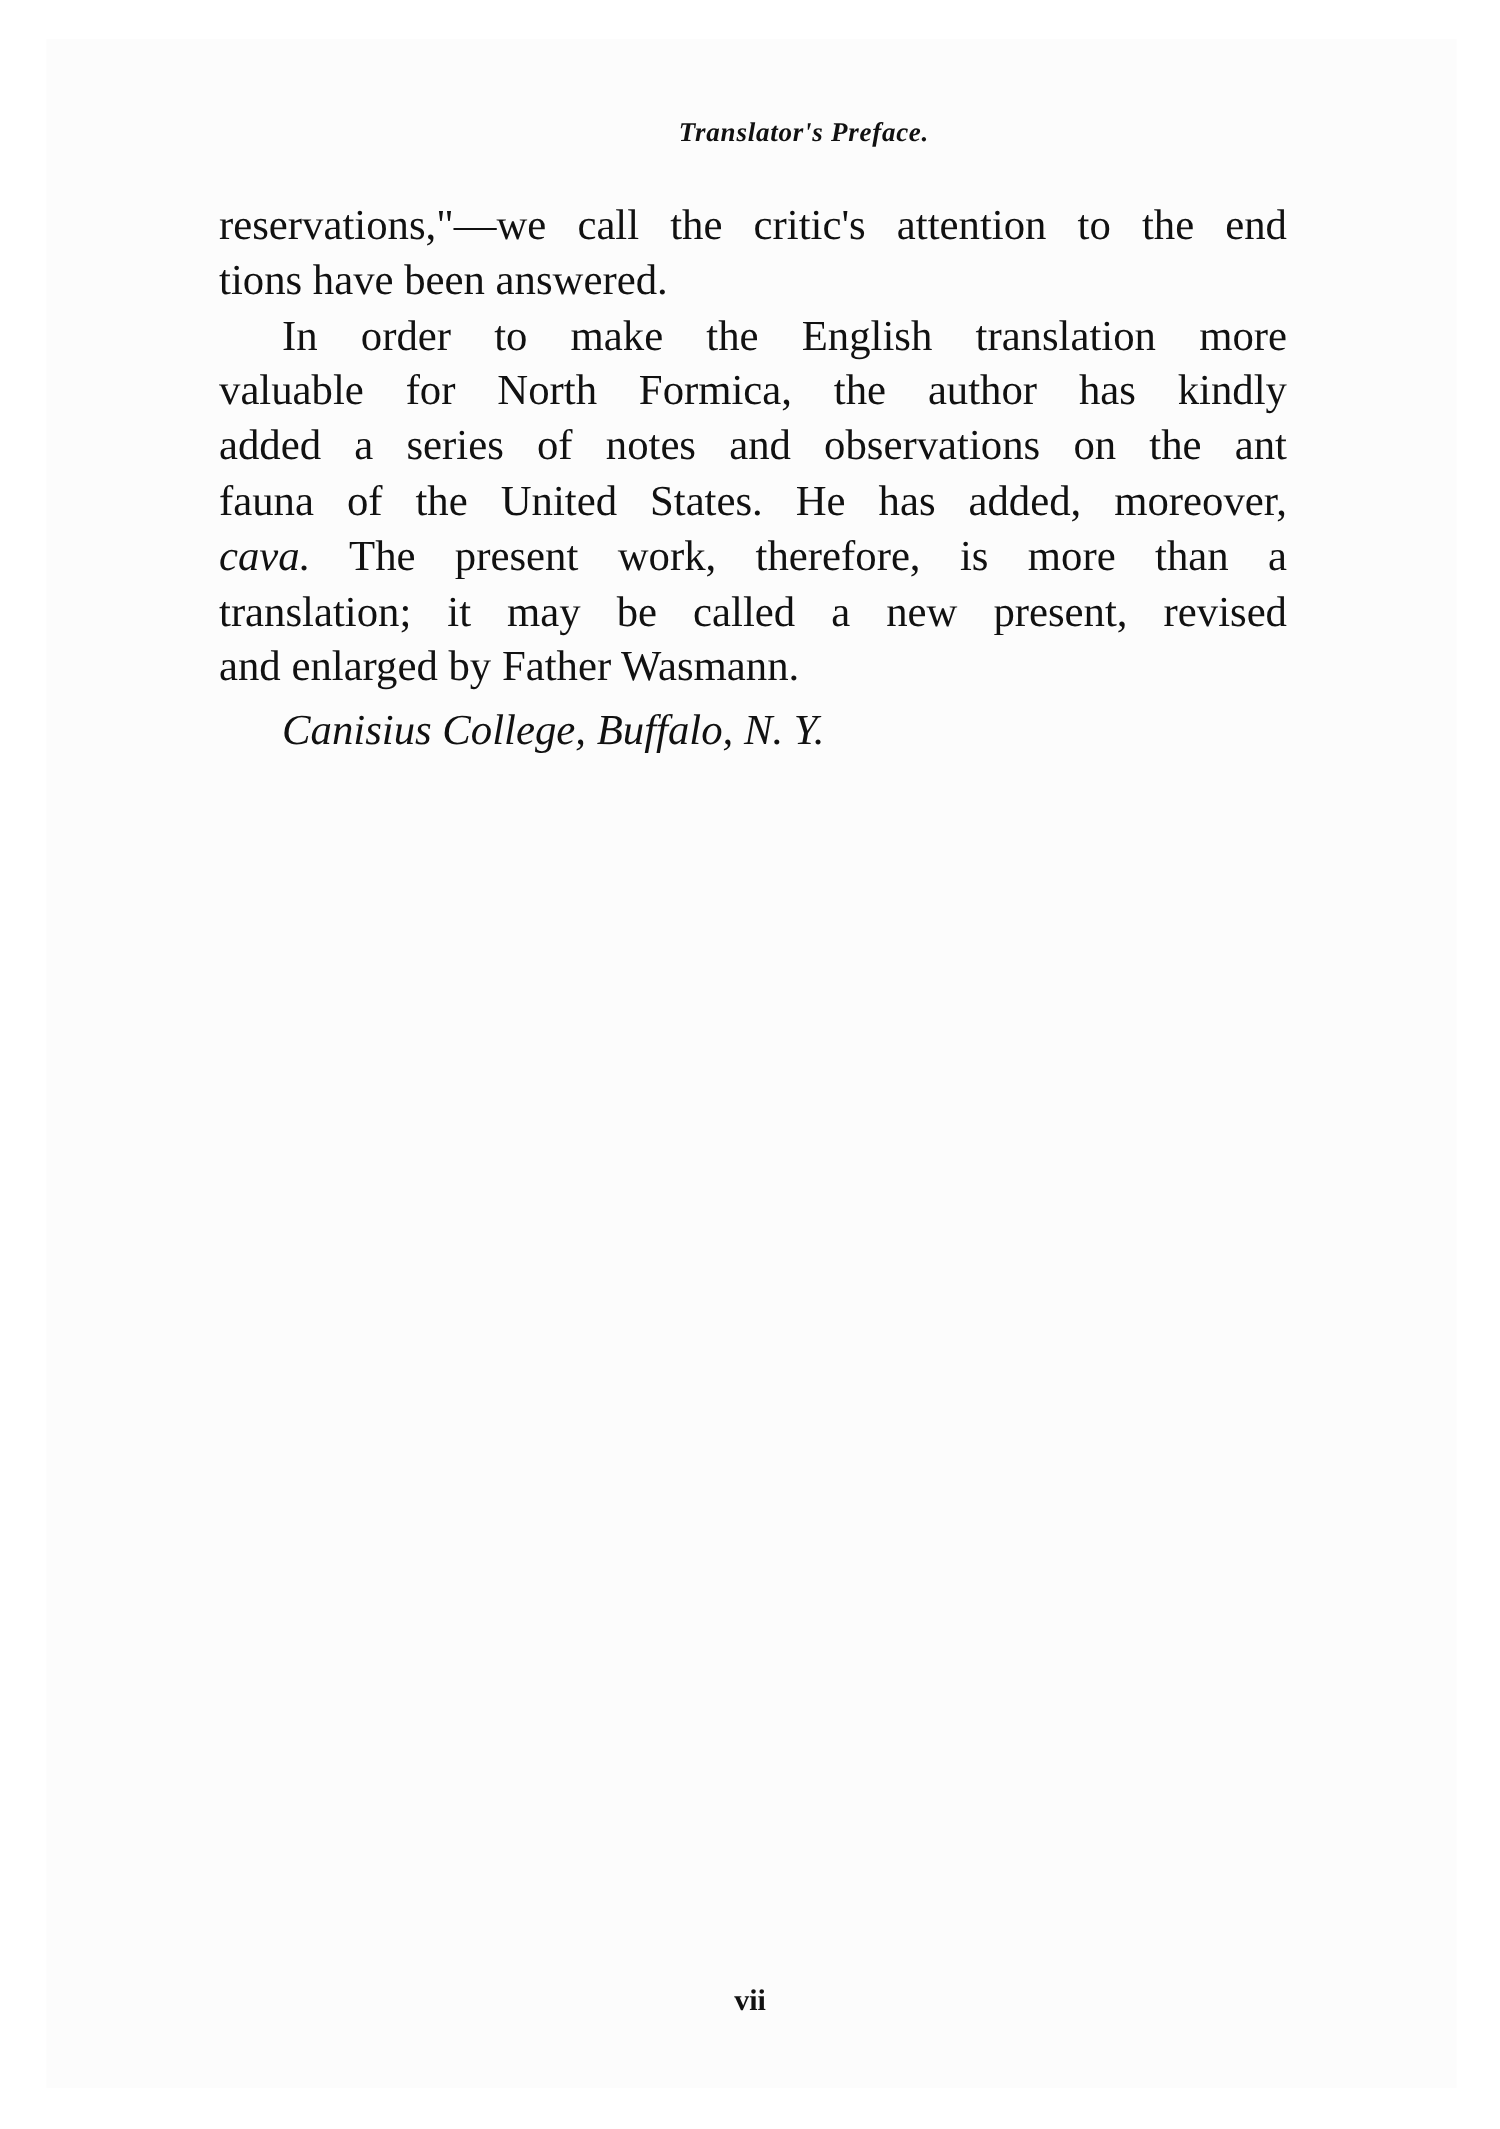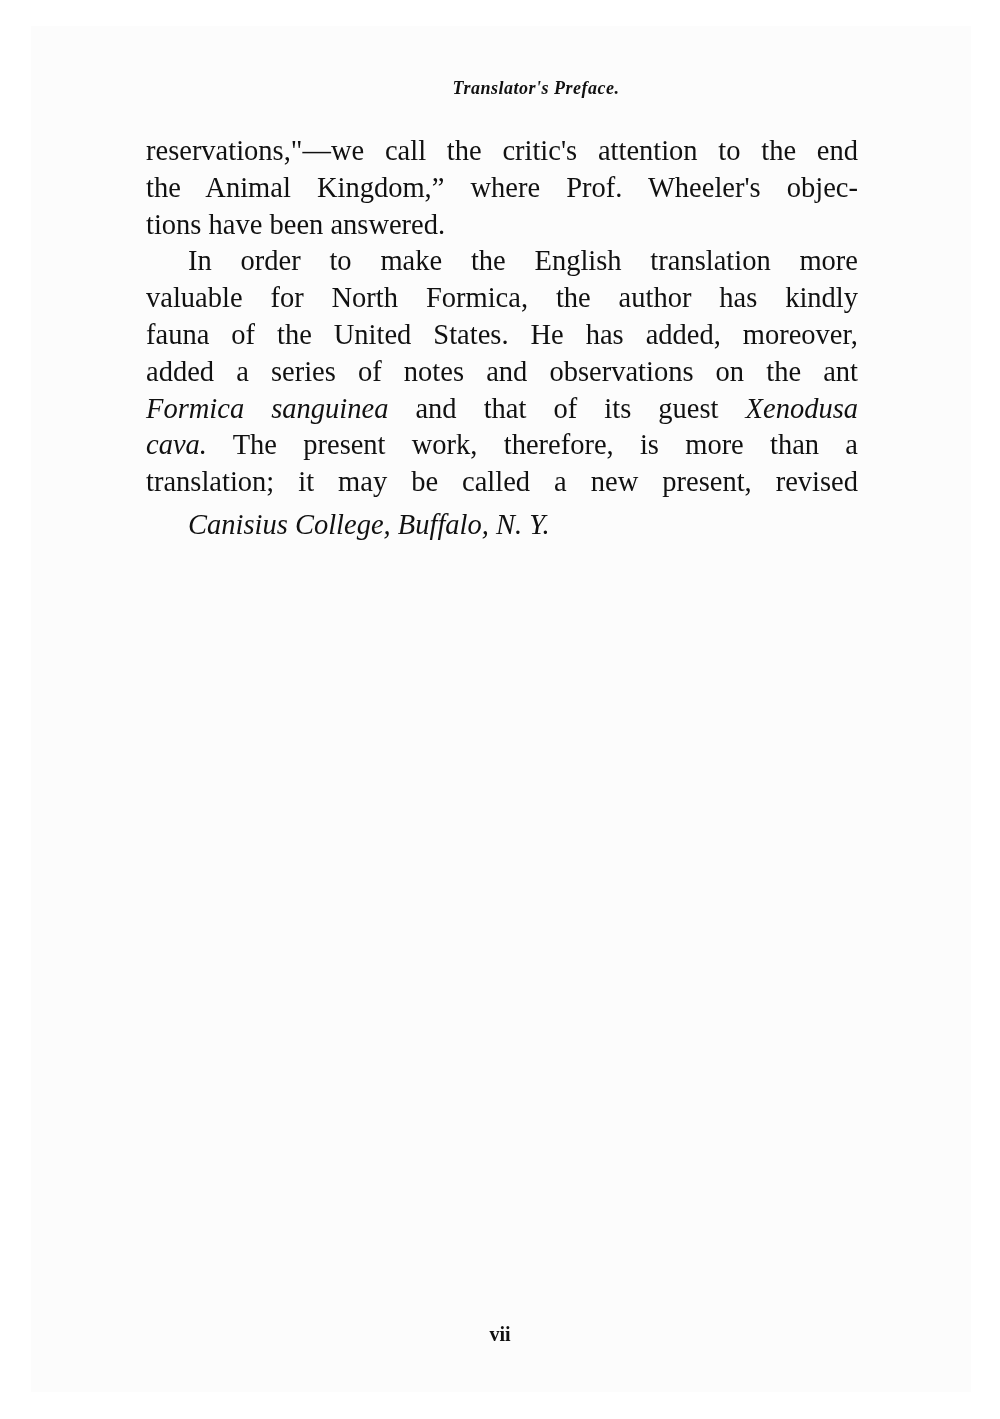--- a/index.html
+++ b/index.html
@@ -82,28 +82,27 @@
 </head>
 <body>
 
 <div class="page"></div>
 
 <div class="running-head">Translator's Preface.</div>
 
 <div class="body-text">
   <div>
     <span class="line">reservations,"—we call the critic's attention to the end</span>
-    <span class="line">the Animal Kingdom,” where Prof. Wheeler's objec-</span>
     <span class="line last">tions have been answered.</span>
   </div>
   <div>
     <span class="line indent">In order to make the English translation more</span>
     <span class="line">valuable for North Formica, the author has kindly</span>
+    <span class="line">added a series of notes and observations on the ant</span>
     <span class="line">fauna of the United States. He has added, moreover,</span>
-    <span class="line">added a series of notes and observations on the ant</span>
-    <span class="line"><span class="it">Formica sanguinea</span><span> and that of its guest </span><span class="it">Xenodusa</span></span>
     <span class="line"><span class="it">cava.</span><span> The present work, therefore, is more than a</span></span>
     <span class="line">translation; it may be called a new present, revised</span>
+    <span class="line last">and enlarged by Father Wasmann.</span>
   </div>
   <span class="signature">Canisius College, Buffalo, N. Y.</span>
 </div>
 
 <div class="folio">vii</div>
 
 </body></html>

